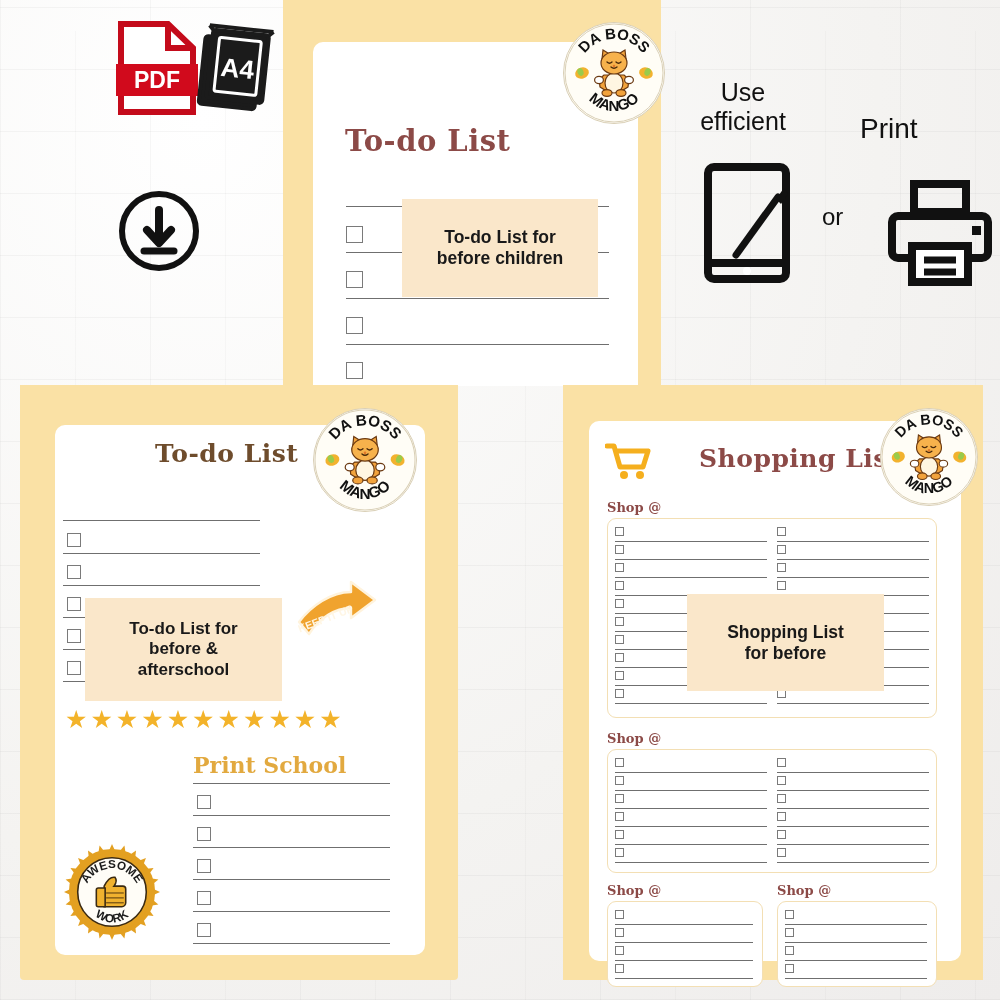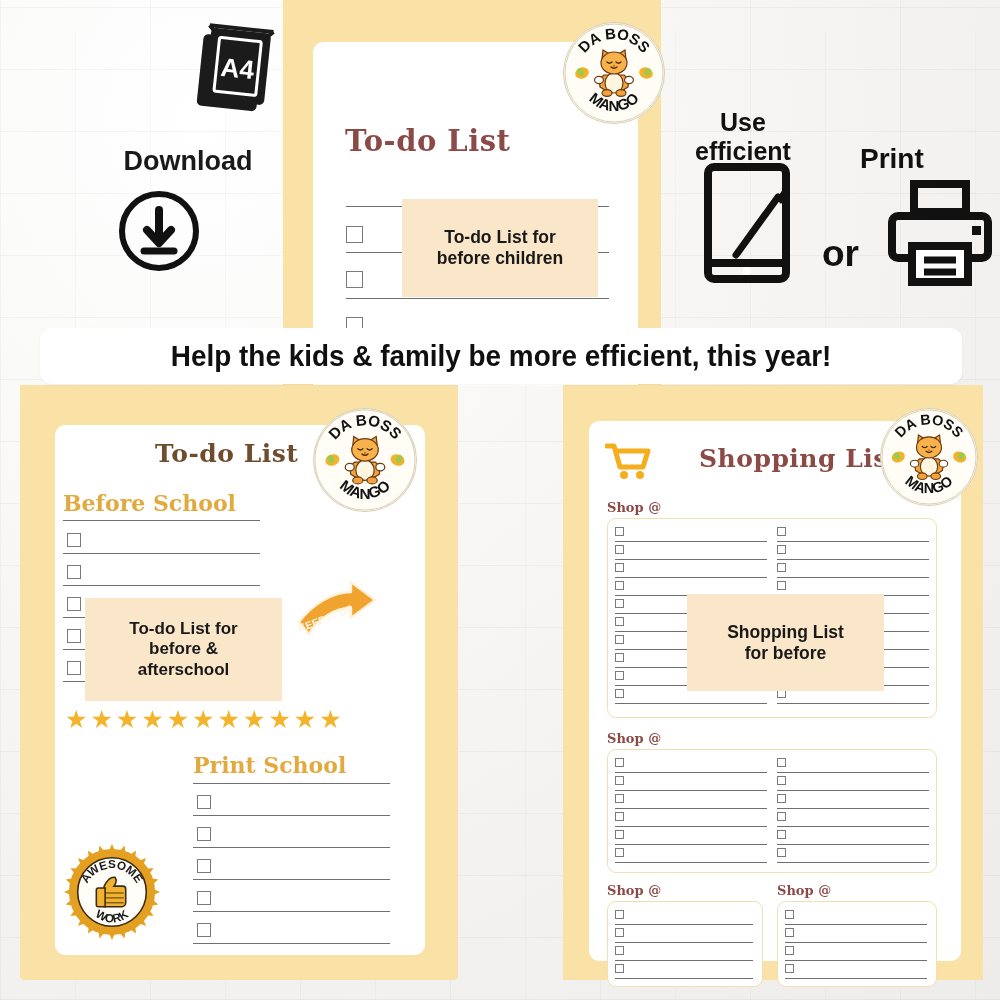--- a/index.html
+++ b/index.html
@@ -49,21 +49,21 @@
   
   .logo { position:absolute; border-radius:50%; background:#FFFDF6;
           border:1.5px solid #d9cfb6; overflow:hidden; }
   .logo svg { display:block; width:100%; height:100%; }
 
   
   .pdf-wrap { position:absolute; }
   .dl-label { position:absolute; font-weight:800; color:#1a1a1a; }
   .dl-circle { position:absolute; }
 
-  .blk { position:absolute; color:#111; font-weight:700;margin-top:30px; }
+  .blk { position:absolute; color:#111; font-weight:400; }
 
   
   #banner {
     position:absolute;
     background:#fff; border-radius:12px;
     display:flex; align-items:center; justify-content:center;
     box-shadow:0 1px 3px rgba(0,0,0,.05);
   }
   #banner span {
     font-family:"Liberation Sans", sans-serif;
@@ -138,38 +138,45 @@
       </g>
       <g stroke="#4A2A0B" stroke-width="1.3" fill="none" stroke-linecap="round">
         <path d="M43 39 q2.5 2.4 5 0"></path>
         <path d="M52 39 q2.5 2.4 5 0"></path>
         <path d="M47 44 q3 2.6 6 0"></path>
       </g>
       <circle cx="50" cy="43" r="1.3" fill="#E4792B"></circle>
     </svg>
   </div>
 
+  <div class="pdf-wrap" style="left:116px; top:20px; width:82px; height:97px;">
+    <svg viewBox="0 0 82 97" width="82" height="97">
+      <path d="M5,4 H52 L77,28 V92 H5 Z" fill="#fff" stroke="#C40B1B" stroke-width="6"></path>
+      <path d="M52,4 V28 H77" fill="none" stroke="#C40B1B" stroke-width="6"></path>
+      <rect x="0" y="44" width="82" height="32" fill="#D10A1C"></rect>
+      <text x="41" y="68" font-family="'Liberation Sans',sans-serif" font-size="23" font-weight="bold" fill="#fff" text-anchor="middle">PDF</text>
+    </svg>
+  </div>
 
   <div class="pdf-wrap" style="left:192px; top:25px; width:82px; height:95px; transform:rotate(6deg);">
     <svg viewBox="0 0 82 95" width="82" height="95">
       <g stroke="#1b1b1b" stroke-width="4" fill="#1b1b1b">
         <rect x="10" y="14" width="56" height="68" rx="3"></rect>
         <rect x="17" y="7" width="56" height="68" rx="3" fill="#1b1b1b"></rect>
       </g>
       <rect x="24" y="14" width="42" height="54" rx="2" fill="#1b1b1b" stroke="#fff" stroke-width="3"></rect>
       <text x="45" y="52" font-family="'Liberation Sans',sans-serif" font-size="26" font-weight="bold" fill="#fff" text-anchor="middle">A4</text>
       <g stroke="#1b1b1b" stroke-width="4">
         <line x1="17" y1="7" x2="13" y2="3"></line>
           <line x1="73" y1="7" x2="77" y2="3"></line>
         <line x1="13" y1="3" x2="77" y2="3"></line>
       </g>
     </svg>
   </div>
 
-  <div class="dl-label" style="left:88px; top:146px; width:200px; text-align:center; font-size:27px;">Download</div>
 
   <div class="dl-circle" style="left:118px; top:190px; width:82px; height:82px;">
     <svg viewBox="0 0 82 82" width="82" height="82">
       <circle cx="41" cy="41" r="37" fill="none" stroke="#111" stroke-width="6"></circle>
       <line x1="41" y1="20" x2="41" y2="50" stroke="#111" stroke-width="8" stroke-linecap="round"></line>
       <path d="M29,40 L41,53 L53,40" fill="none" stroke="#111" stroke-width="8" stroke-linecap="round" stroke-linejoin="round"></path>
       <line x1="26" y1="61" x2="56" y2="61" stroke="#111" stroke-width="7" stroke-linecap="round"></line>
     </svg>
   </div>
 
@@ -183,42 +190,41 @@
       <rect x="6" y="4" width="78" height="112" rx="6" fill="none" stroke="#111" stroke-width="8"></rect>
       <line x1="10" y1="100" x2="80" y2="100" stroke="#111" stroke-width="8"></line>
       <circle cx="45" cy="108" r="4" fill="#fff"></circle>
       <g stroke="#111" stroke-width="7" stroke-linecap="round">
         <line x1="34" y1="92" x2="76" y2="34"></line>
       </g>
       <path d="M74,36 L82,25 L86,31 L79,41 Z" fill="#111"></path>
     </svg>
   </div>
 
-  <div class="blk" style="left:822px; top:203px; font-size:37px;">or</div>
+  <div class="blk" style="left:822px; top:203px; font-size:24px;">or</div>
 
   <div class="blk" style="left:860px; top:113px; width:150px; text-align:left; font-size:28px;">Print</div>
 
   <div style="position:absolute; left:888px; top:180px; width:104px; height:106px;">
     <svg viewBox="0 0 104 106" width="104" height="106">
       <rect x="26" y="4" width="52" height="28" fill="none" stroke="#111" stroke-width="8"></rect>
       <path d="M10,36 H94 a6,6 0 0 1 6,6 V72 a6,6 0 0 1 -6,6 H10 a6,6 0 0 1 -6,-6 V42 a6,6 0 0 1 6,-6 Z" fill="none" stroke="#111" stroke-width="8"></path>
       <rect x="84" y="46" width="9" height="9" fill="#111"></rect>
       <rect x="24" y="66" width="56" height="36" fill="#fff" stroke="#111" stroke-width="8"></rect>
       <line x1="36" y1="80" x2="68" y2="80" stroke="#111" stroke-width="7"></line>
       <line x1="36" y1="92" x2="68" y2="92" stroke="#111" stroke-width="7"></line>
     </svg>
   </div>
 
   <div class="panel-yellow" style="left:20px; top:385px; width:438px; height:595px; border-radius:0 0 4px 4px;"></div>
 
   <div class="card-white" style="left:55px; top:425px; width:370px; height:530px;">
 
     <div class="title-serif" style="position:absolute; left:100px; top:14px; font-size:25px; color:#6E4C2C;">To-do List</div>
 
-    <div class="sect-head" style="left:8px; top:65px; font-size:22px;">Before School</div>
     <div class="hr" style="left:8px; top:95px; width:197px;"></div>
     <div class="cbox" style="left:12px; top:108px; width:14px; height:14px;"></div>
     <div class="hr" style="left:8px; top:128px; width:197px;"></div>
     <div class="cbox" style="left:12px; top:140px; width:14px; height:14px;"></div>
     <div class="hr" style="left:8px; top:160px; width:197px;"></div>
     <div class="cbox" style="left:12px; top:172px; width:14px; height:14px;"></div>
     <div class="hr" style="left:8px; top:192px; width:197px;"></div>
     <div class="cbox" style="left:12px; top:204px; width:14px; height:14px;"></div>
     <div class="hr" style="left:8px; top:224px; width:197px;"></div>
     <div class="cbox" style="left:12px; top:236px; width:14px; height:14px;"></div>
@@ -505,17 +511,14 @@
       </g>
       <g stroke="#4A2A0B" stroke-width="1.3" fill="none" stroke-linecap="round">
         <path d="M43 39 q2.5 2.4 5 0"></path>
           <path d="M52 39 q2.5 2.4 5 0"></path>
           <path d="M47 44 q3 2.6 6 0"></path>
       </g>
       <circle cx="50" cy="43" r="1.3" fill="#E4792B"></circle>
     </svg>
   </div>
 
-  <div id="banner" style="left:40px; top:328px; width:922px; height:56px;">
-    <span style="font-size:30px;">Help the kids &amp; family be more efficient, this year!</span>
-  </div>
 
 </div>
 
 </body></html>

